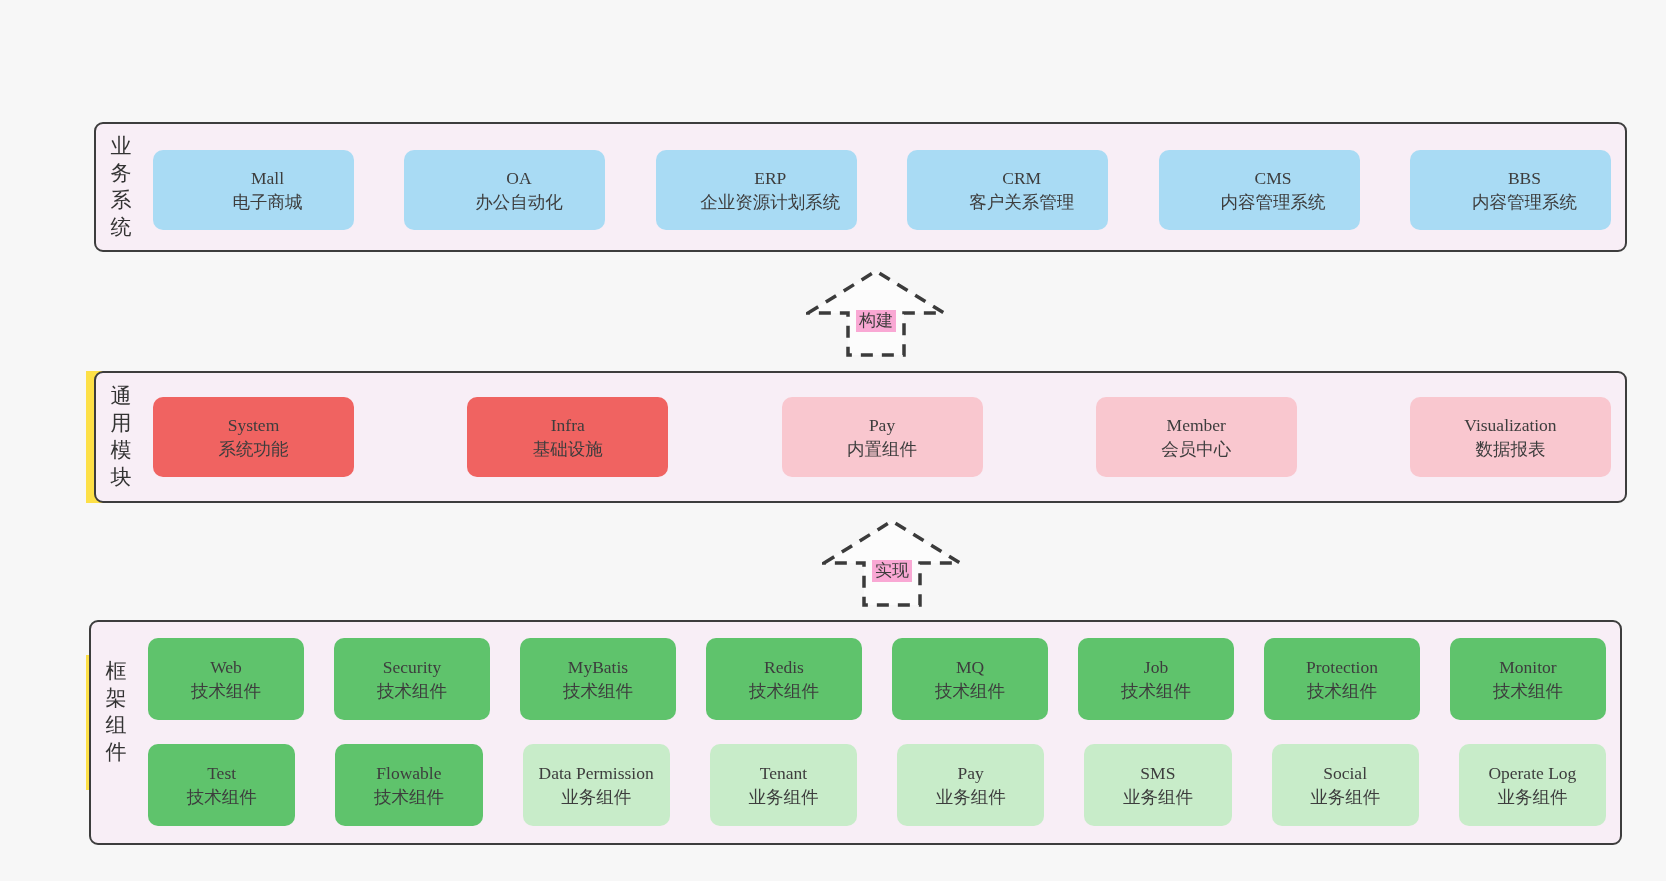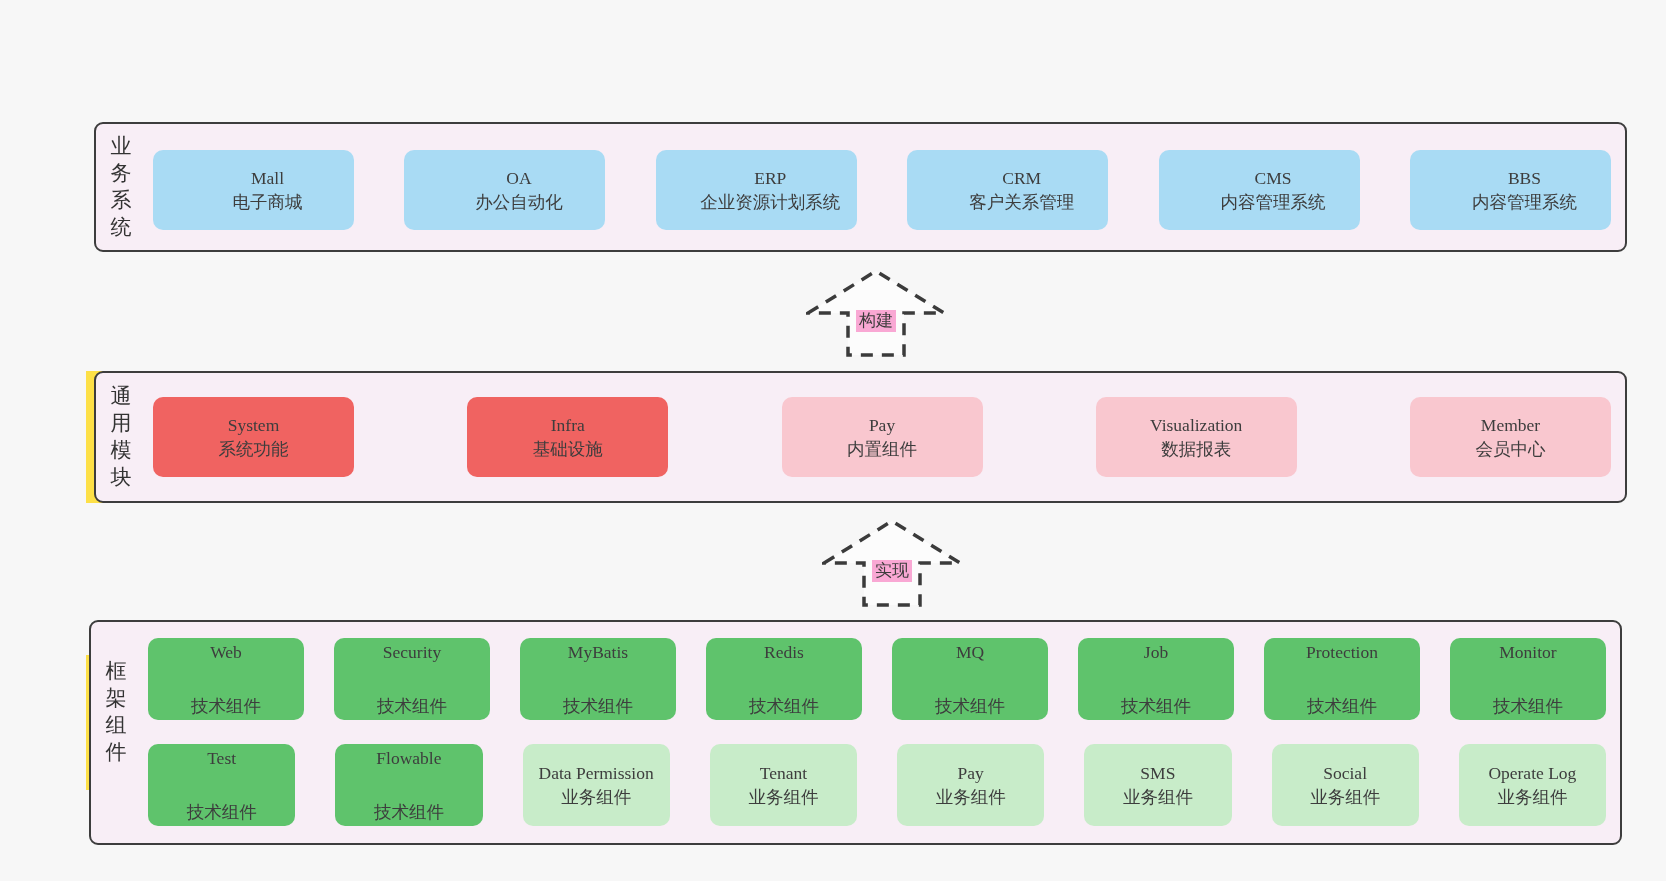--- a/index.html
+++ b/index.html
@@ -49,21 +49,21 @@
     justify-content:center;
     text-align:center;
     padding:2px 14px;
   }
   .box .bname,.box .bdesc{font-size:17.5px;line-height:24px;color:#3d3d3d;}
   .w201{width:201px;height:80px;padding:2px 8px;}
   .w156{width:156px;height:82px;}
   .blue{background:#a9dbf4;padding-left:36px;}
   .red{background:#f06361;}
   .pink{background:#f9c7cf;}
-  .green{background:#5fc36c;justify-content:space-between;}
+  .green{background:#5fc36c;}
   .green-light{background:#c8ecc9;}
   .sticky{
     position:absolute;
     background:#fde047;
     clip-path:polygon(0 0,calc(100% - 20px) 0,100% 20px,100% 100%,0 100%);
     display:flex;align-items:center;justify-content:center;margin-left:47px;
   }
   .sticky .fold{
     position:absolute;top:0;right:0;
     width:20px;height:20px;
@@ -157,26 +157,26 @@
       </div>
       <div class="box red w201">
         <div class="bname">Infra</div>
         <div class="bdesc">基础设施</div>
       </div>
       <div class="box pink w201">
         <div class="bname">Pay</div>
         <div class="bdesc">内置组件</div>
       </div>
       <div class="box pink w201">
+        <div class="bname">Member</div>
+        <div class="bdesc">会员中心</div>
+      </div>
+      <div class="box pink w201">
         <div class="bname">Visualization</div>
         <div class="bdesc">数据报表</div>
-      </div>
-      <div class="box pink w201">
-        <div class="bname">Member</div>
-        <div class="bdesc">会员中心</div>
       </div>
     </div>
   </div>
 
   <div class="arrow" id="arrow2">
     <svg width="140" height="90" viewBox="0 0 140 90">
       <path d="M2,45 L70,3 L138,45 L98,45 L98,87 L42,87 L42,45 Z" fill="#fcfcfc" stroke="#3b3b3b" stroke-width="3.5" stroke-dasharray="12 9"></path>
     </svg>
     <span class="arrow-label">实现</span>
   </div>

